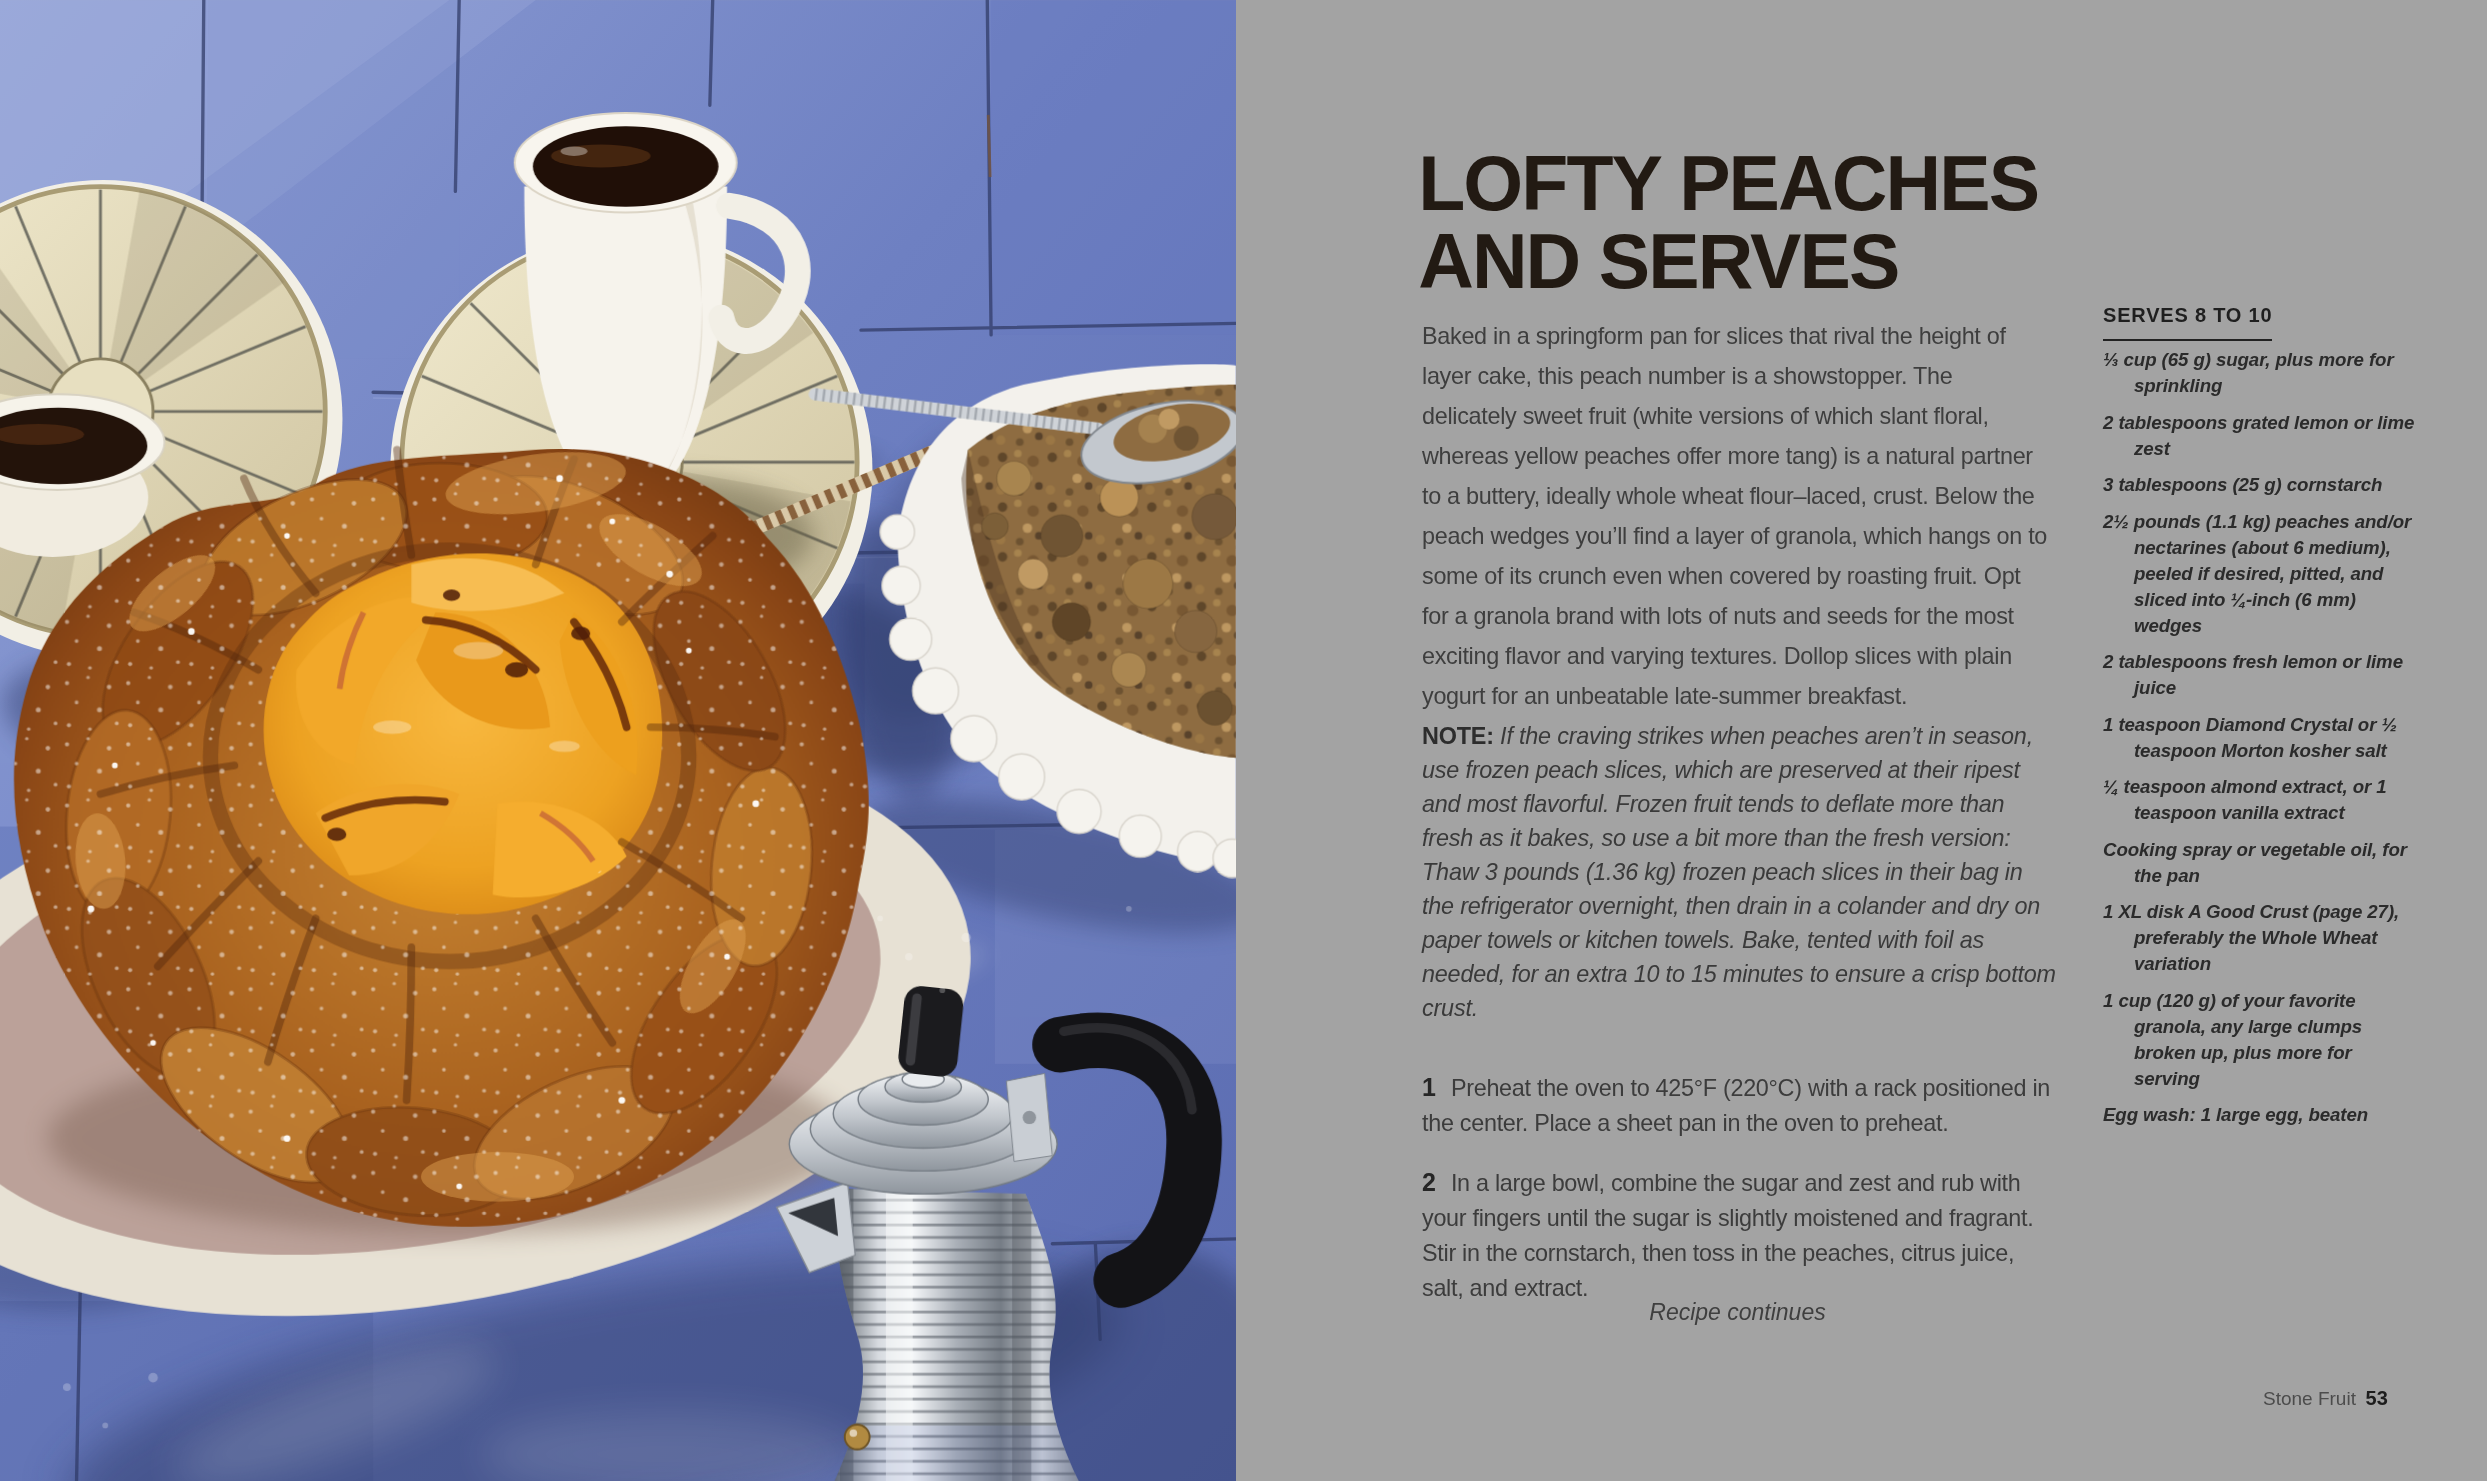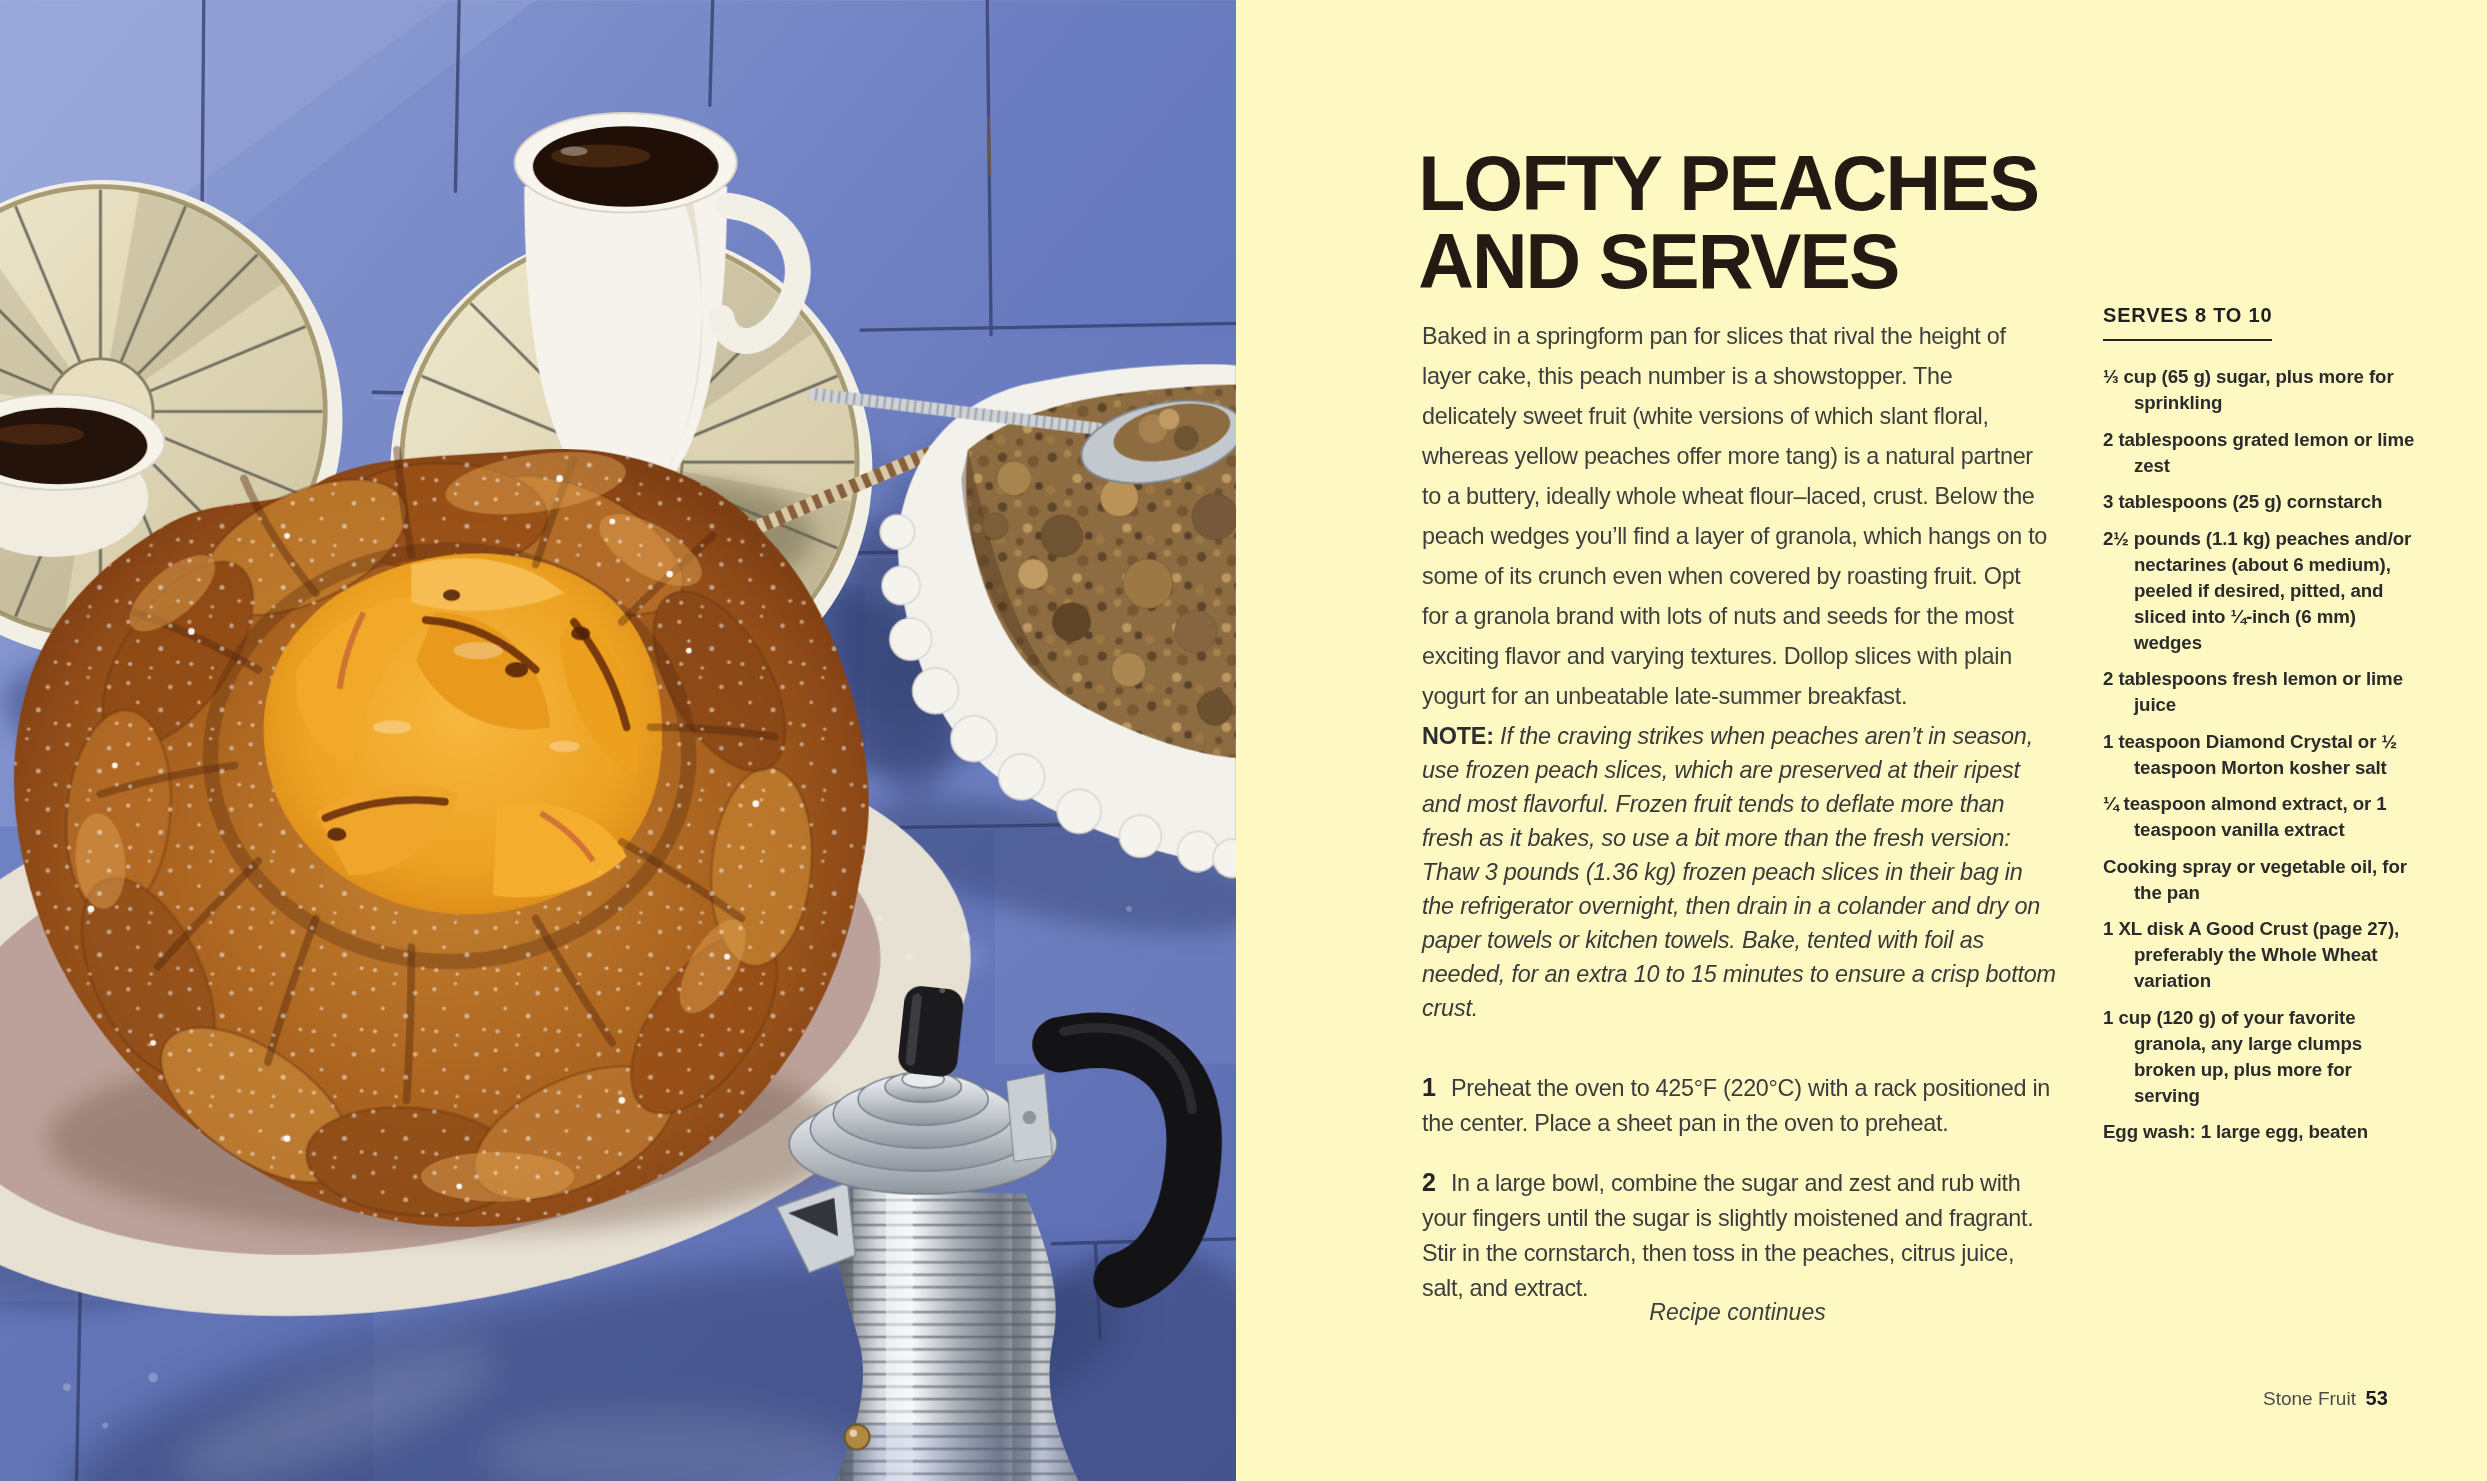--- a/index.html
+++ b/index.html
@@ -1,16 +1,16 @@
 <!DOCTYPE html>
 <html><head>
 <meta charset="utf-8">
 <style>
   html,body{margin:0;padding:0;background:#e8e8e8;}
-  .page{position:relative;width:2487px;height:1482px;background:#fef9c3;overflow:hidden;
+  .page{position:relative;width:2487px;height:1482px;background:#a3a3a3;overflow:hidden;
         font-family:"Liberation Sans", sans-serif;}
   .photo{position:absolute;left:0;top:0;width:1236px;height:1482px;}
   .col-main{position:absolute;left:1422px;top:0;width:631px;}
   .title{position:absolute;left:-3.8px;top:92px;width:670px;
          font-weight:800;font-size:77px;line-height:78px;letter-spacing:-1.9px;
          color:#221a13;}
   .title span{display:block;white-space:nowrap;}
   .intro{position:absolute;left:0;top:293px;width:631px;
          font-size:23.4px;line-height:40px;letter-spacing:-0.3px;color:#3e3e3e;}
   .note{position:absolute;left:0;top:696px;width:635px;
@@ -19,21 +19,21 @@
   .note .note-text{font-style:italic;}
   .steps{position:absolute;left:0;top:1047px;width:631px;color:#3c3c3c;}
   .step{font-size:23.4px;line-height:35px;letter-spacing:-0.3px;}
   .step + .step{margin-top:17px;}
   .step .num{font-weight:bold;font-size:25px;margin-right:15.3px;color:#262626;}
   .continues{position:absolute;left:0;top:1276px;width:631px;text-align:center;
              font-style:italic;font-size:23px;color:#3f3f3f;}
   .col-ing{position:absolute;left:2103px;top:304px;width:316px;}
   .serves{display:inline-block;font-size:20px;font-weight:bold;letter-spacing:0.8px;
           color:#1f1f1f;border-bottom:2.9px solid #222;padding-bottom:12px;}
-  .ing-list{list-style:none;margin:23px 0 0 0;padding:0;}
+  .ing-list{list-style:none;margin:6px 0 0 0;padding:0;font-style:italic;}
   .ing-list li{font-size:18.7px;line-height:26px;font-weight:bold;color:#2b2b2b;
                padding-left:31px;text-indent:-31px;margin-bottom:10.5px;letter-spacing:-0.1px;}
   .footer{position:absolute;left:2263px;top:1387px;font-size:19px;color:#4c4c4c;white-space:nowrap;}
   .footer .pagenum{font-weight:bold;color:#1d1d1d;margin-left:9.6px;font-size:20px;}
 </style>
 </head>
 <body>
 
 <div class="page">
 

